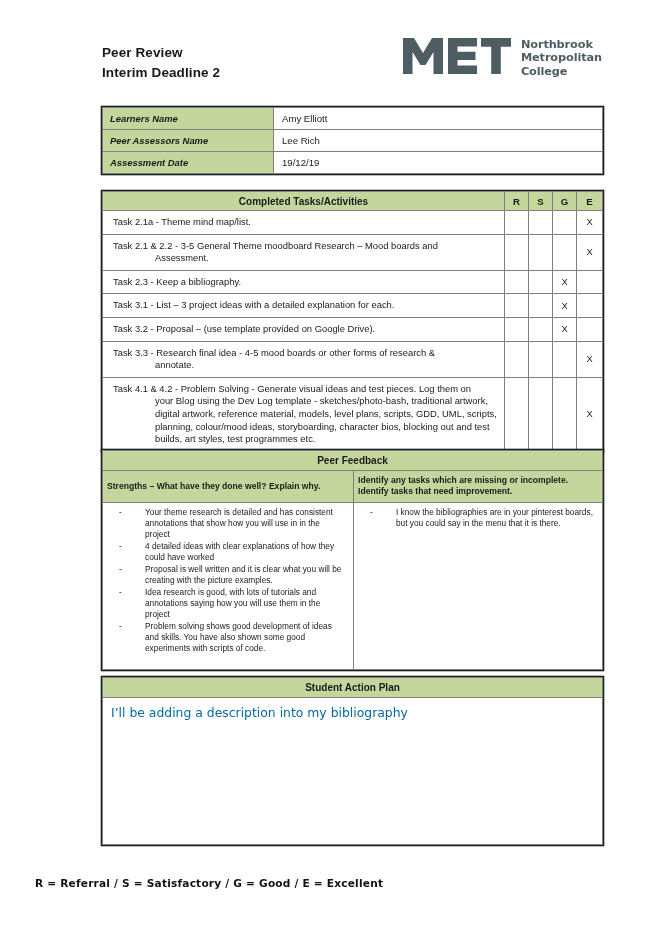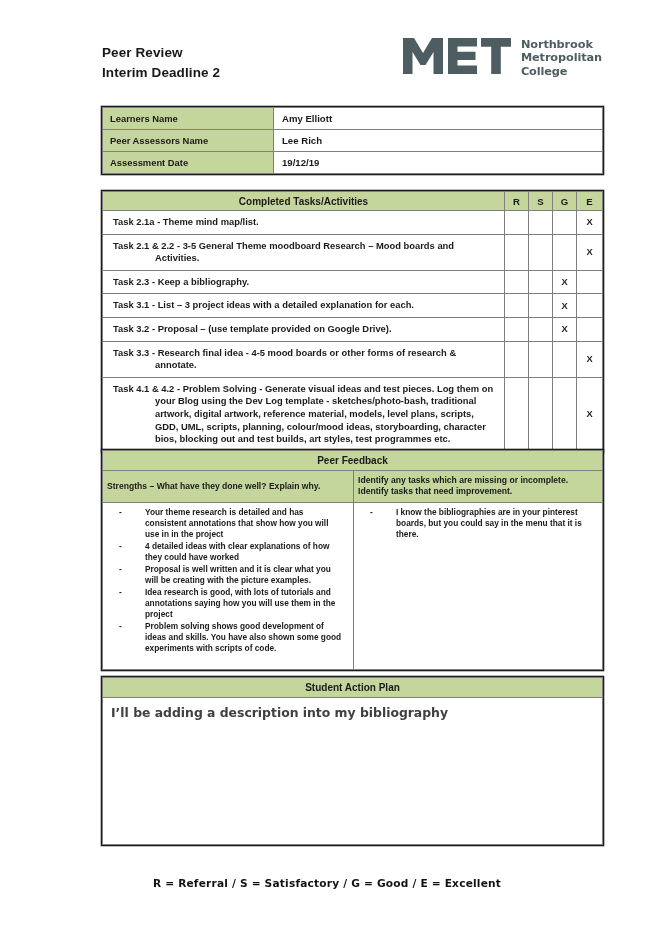--- a/index.html
+++ b/index.html
@@ -72,21 +72,21 @@
     position: absolute;
     border-collapse: collapse;
     table-layout: fixed;
     font-size: 9.3px;
     color: #1a1a1a;
   }
   .tbl td, .tbl th {
     border: 1px solid #7f7f7f;
     padding: 0;
     vertical-align: middle;
-    font-weight: bold;
+    font-weight: normal;
     text-align: left;
   }
   .outer-frame {
     box-shadow: 0 0 0 1.3px #1d1d1d;
   }
   .green {
     background: #c5d69d;
   }
 
   
@@ -95,20 +95,21 @@
     top: 107px;
     width: 500px;
   }
   #info-table td {
     height: 21px;
   }
   #info-table .lbl {
     font-weight: bold;
     padding-left: 7px;
     font-size: 9.4px;
+    font-style: italic;
   }
   #info-table .val {
     padding-left: 8px;
     font-size: 9.6px;
   }
 
   
   #tasks-table {
     left: 79px;
     top: 191px;
@@ -198,30 +199,30 @@
   }
   #action-table td.plan-body {
     vertical-align: top;
     height: 131px;
     padding: 7px 8px 8px 8px;
   }
   .plan-text {
     font-family: "DejaVu Sans", sans-serif;
     font-size: 12.4px;
     line-height: 16px;
-    color: #404040;
+    color: #0369a1;
   }
 
   
   .footer {
     position: absolute;
     left: 0;
     top: 877px;
     width: 584px;
-    text-align: center;
+    text-align: left;
     font-size: 10.6px;
     font-weight: bold;
     font-family: "DejaVu Sans", sans-serif;
     letter-spacing: 0.2px;
     color: #121212;
     padding-left: 12px;
   }
 </style>
 </head>
 <body>
@@ -301,21 +302,21 @@
         </td>
         <td class="mark"></td>
         <td class="mark"></td>
         <td class="mark"></td>
         <td class="mark">X</td>
       </tr>
 
       <tr>
         <td class="task-cell">
           <span>Task 2.1 &amp; 2.2 - 3-5 General Theme moodboard Research – Mood boards and</span>
-          <span class="cont">Activities.</span>
+          <span class="cont">Assessment.</span>
         </td>
         <td class="mark"></td>
         <td class="mark"></td>
         <td class="mark"></td>
         <td class="mark">X</td>
       </tr>
 
       <tr>
         <td class="task-cell">
           <span>Task 2.3 - Keep a bibliography.</span>

